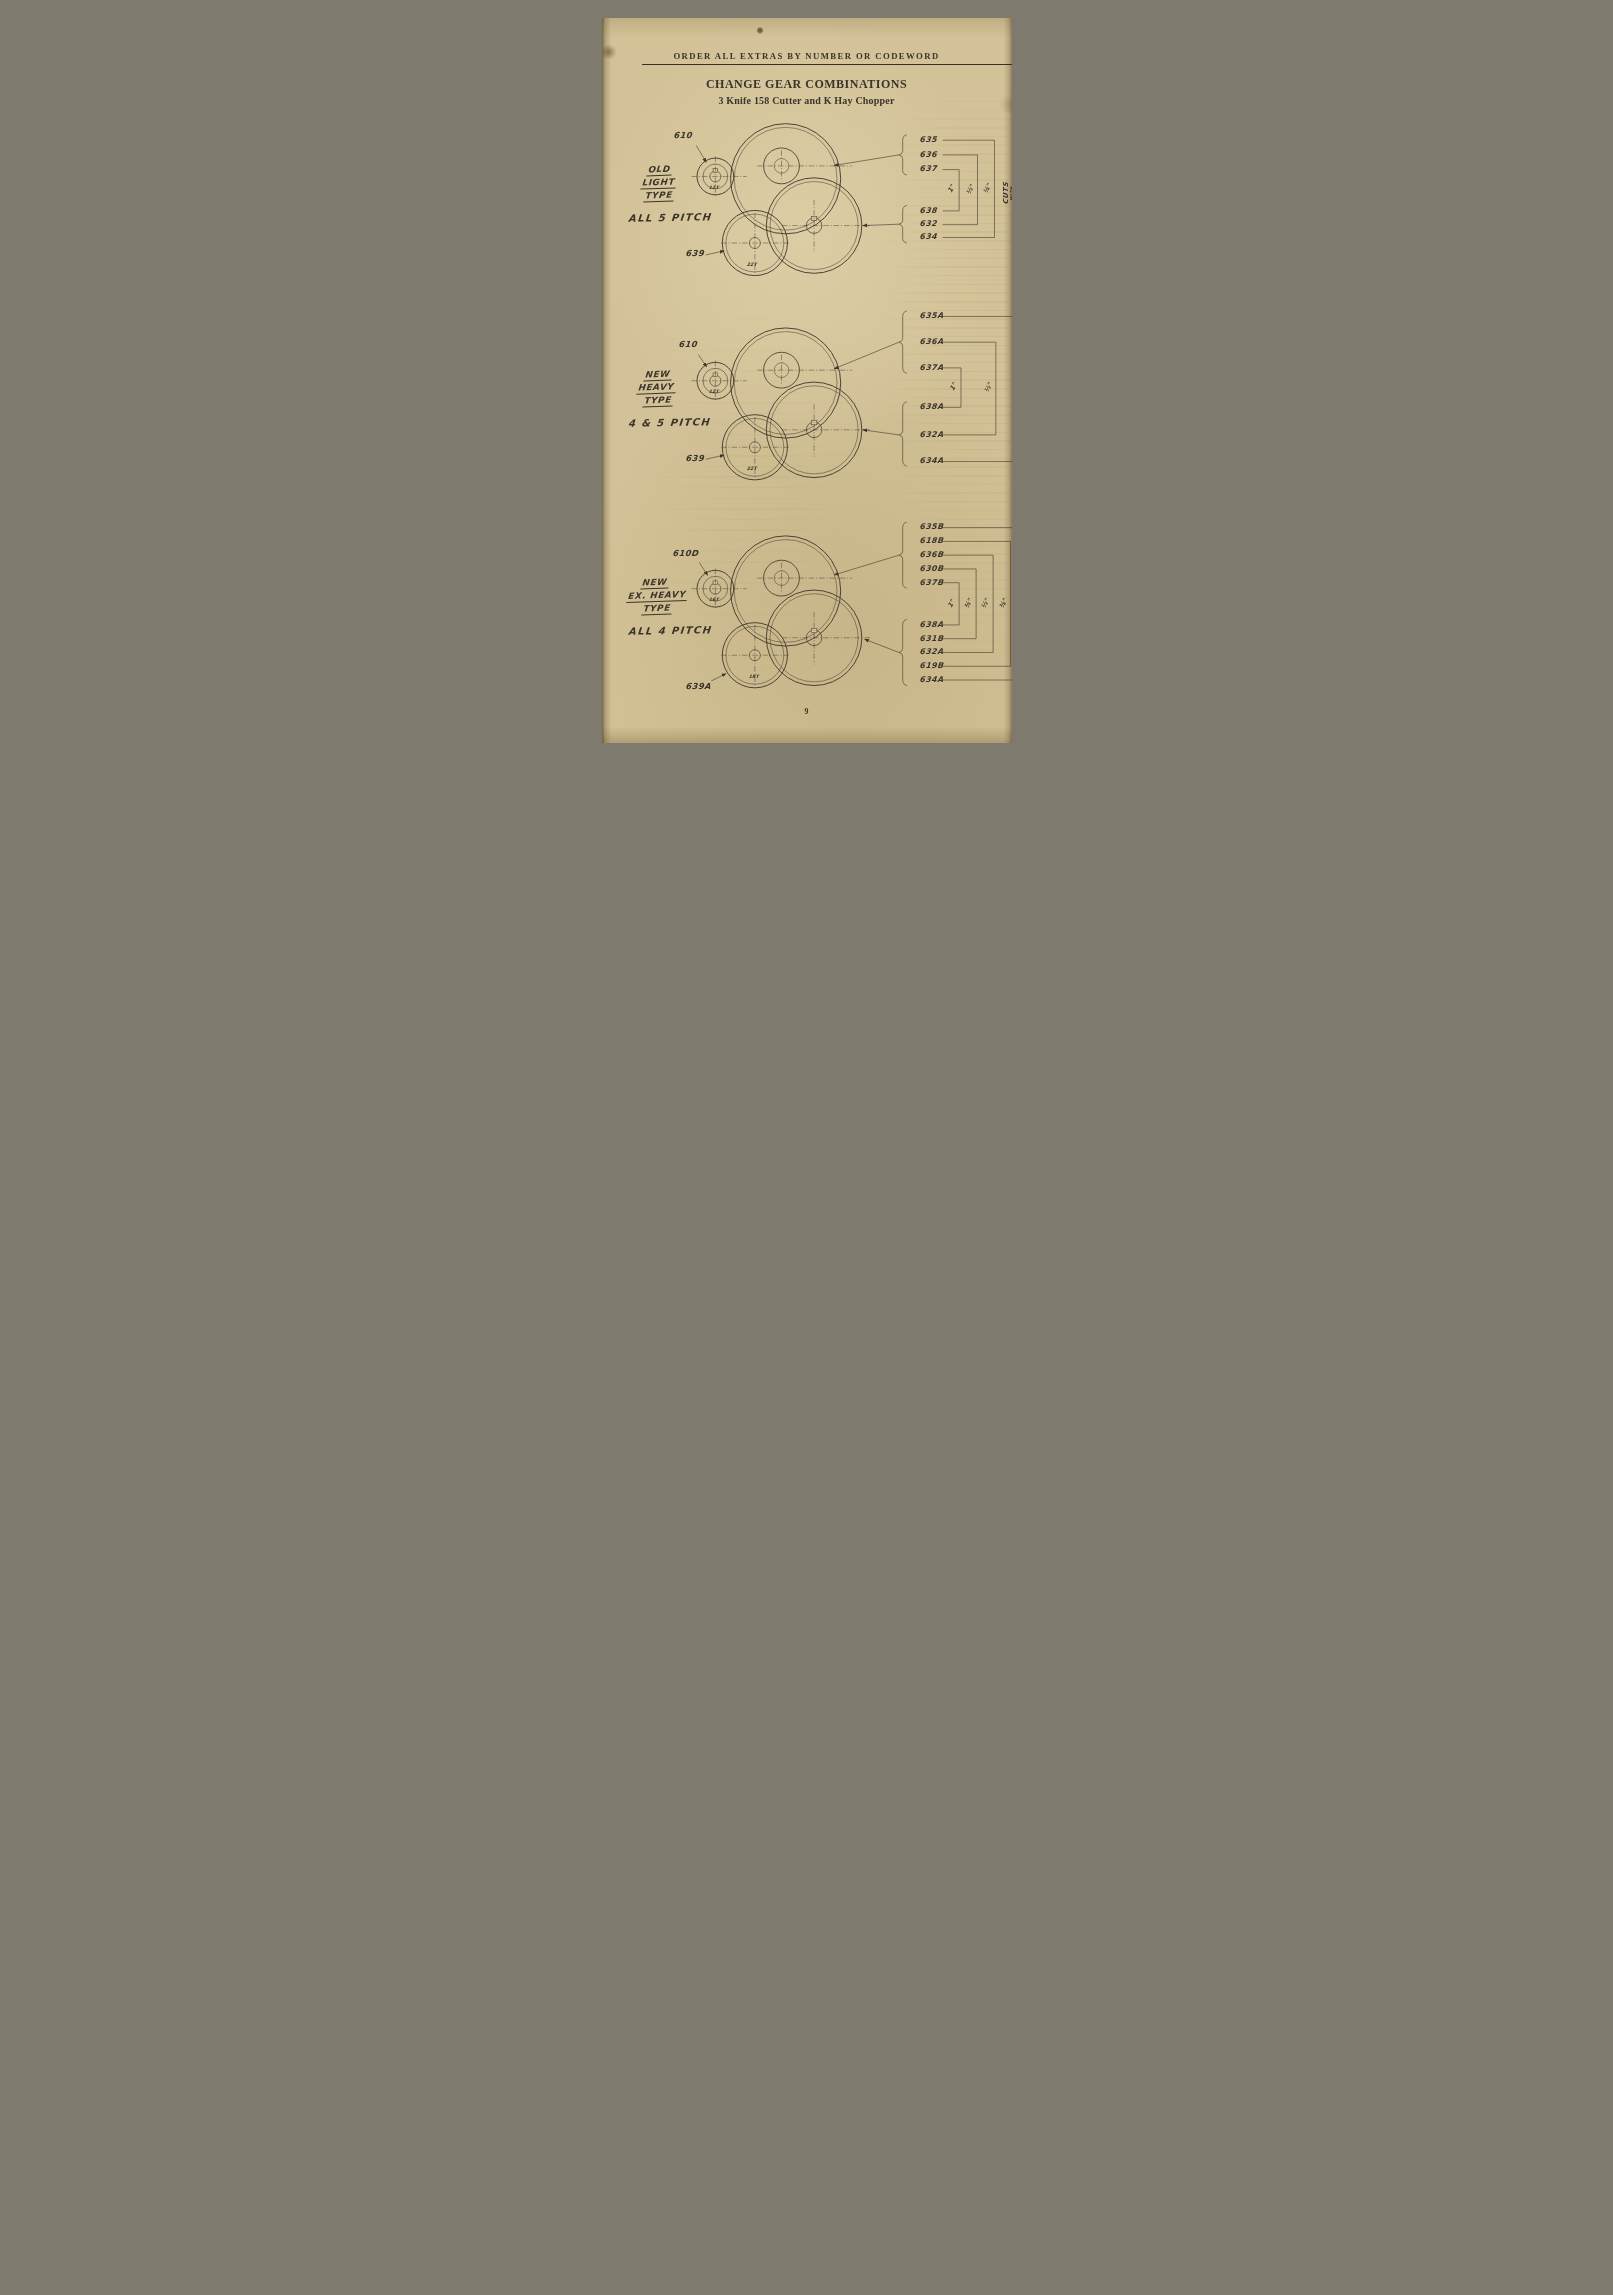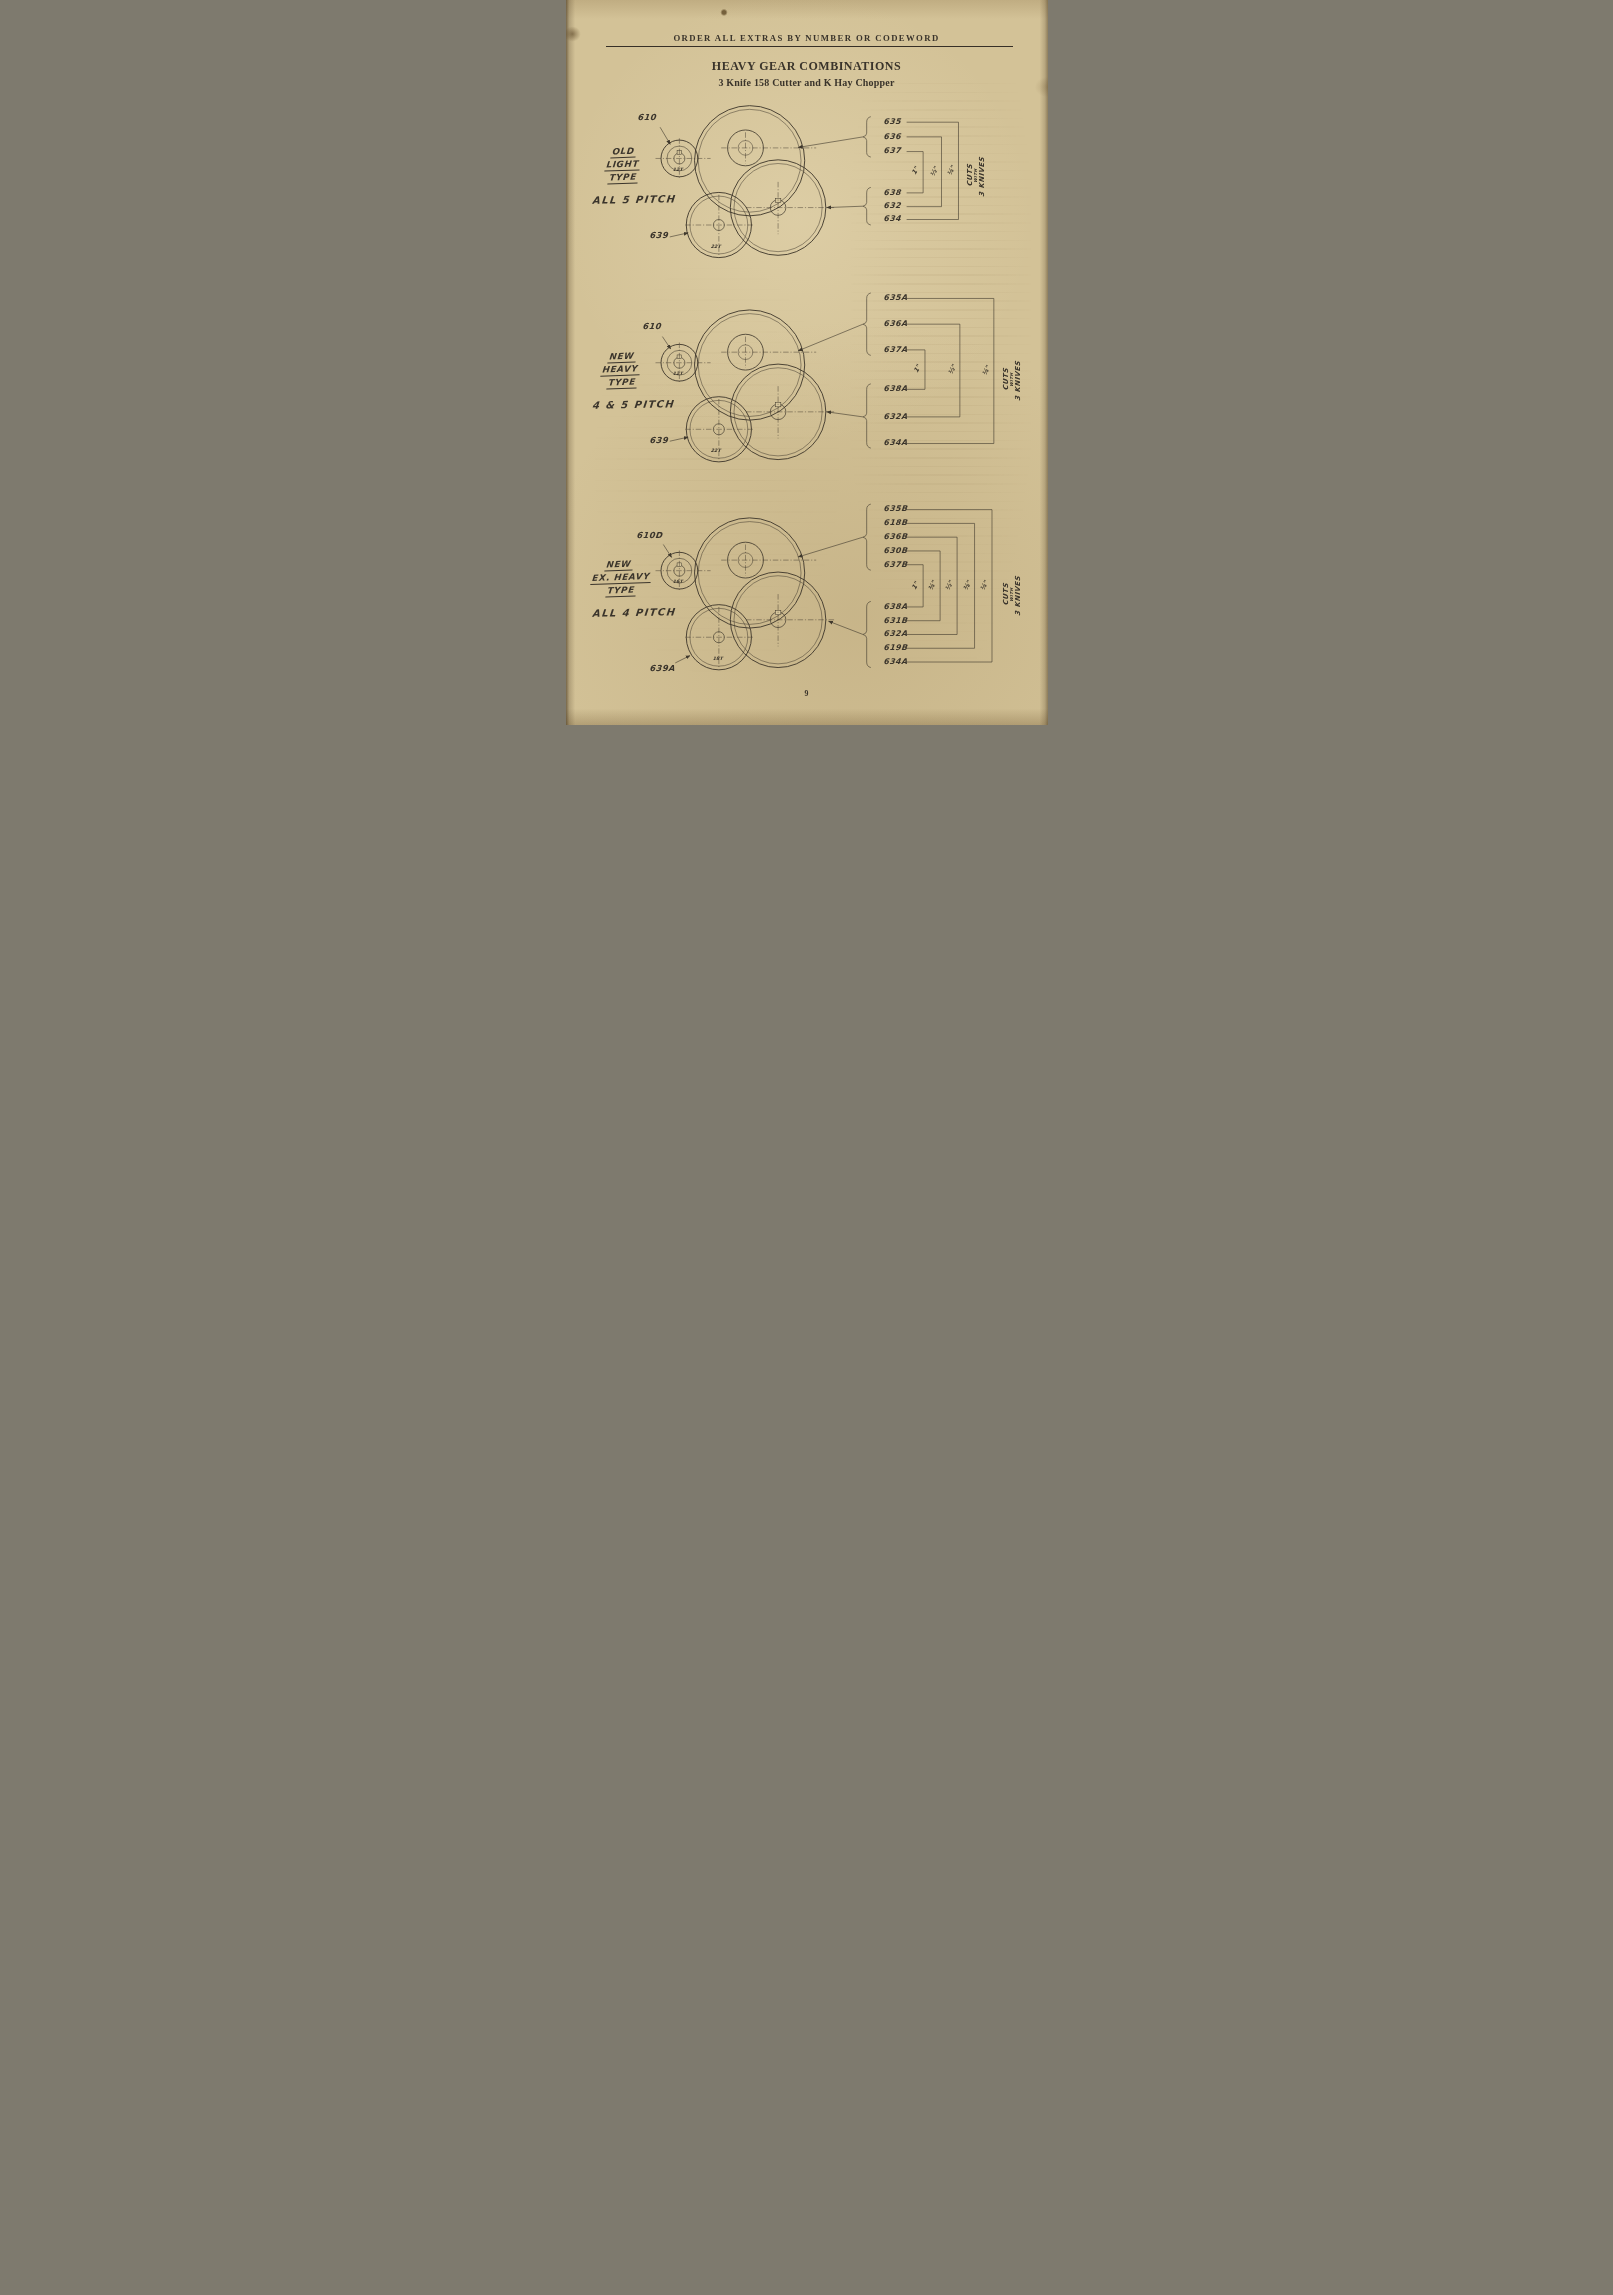--- a/index.html
+++ b/index.html
@@ -1,19 +1,19 @@
 <!DOCTYPE html>
 <html style="font-size:7.3px"><head>
 <meta charset="utf-8">
 <style>
   * { margin:0; padding:0; box-sizing:border-box; }
   body { background:#7e7a6e; font-family:"Liberation Serif", serif; }
 
   .page {
-    position:relative; width:482px; height:725px; margin:0 auto; overflow:hidden;
+    position:relative; width:410px; height:725px; margin:18px auto; overflow:hidden;
     background:
       radial-gradient(circle 3.7px at 158px 12.4px, rgba(88,66,32,0.75) 0 1.8px, rgba(88,66,32,0) 3.7px),
       radial-gradient(ellipse 12px 11px at 6.4px 34px, rgba(80,58,28,0.55), rgba(80,58,28,0) 70%),
       radial-gradient(ellipse 19px 14.7px at 100% 12%, rgba(100,76,40,0.25), rgba(100,76,40,0) 70%),
       linear-gradient(90deg, rgba(58,42,20,0.60) 0px, rgba(58,42,20,0.22) 3.2px, rgba(58,42,20,0) 9.2px),
       linear-gradient(270deg, rgba(58,42,20,0.45) 0px, rgba(58,42,20,0.18) 3.2px, rgba(58,42,20,0) 8.3px),
       linear-gradient(0deg, rgba(105,80,42,0.30) 0px, rgba(105,80,42,0) 16.5px),
       linear-gradient(180deg, rgba(125,98,55,0.22) 0px, rgba(125,98,55,0) 19px),
       radial-gradient(ellipse 70% 45% at 48% 30%, rgba(242,230,196,0.30), rgba(242,230,196,0) 70%),
       radial-gradient(ellipse 90% 55% at 60% 85%, rgba(140,112,64,0.16), rgba(140,112,64,0) 75%),
@@ -163,21 +163,21 @@
       <path d="M664 1310 Q655 1312 655 1322 L655 1374 Q655 1380 647 1382 Q655 1384 655 1390 L655 1442 Q655 1452 664 1454"></path>
       <line x1="647" y1="1170" x2="506" y2="1213" marker-end="url(#arr)"></line>
       <line x1="647" y1="1382" x2="572" y2="1353" marker-end="url(#arr)"></line>
       <line x1="212" y1="1186" x2="230" y2="1214" marker-end="url(#arr)"></line>
       <line x1="238" y1="1444" x2="270" y2="1428" marker-end="url(#arr)"></line>
     </g>
   </svg>
 
   <div class="lbl serifb center header-line">ORDER ALL EXTRAS BY NUMBER OR CODEWORD</div>
   <div class="rule"></div>
-  <div class="lbl serifb center title">HEAVY GEAR COMBINATIONS</div>
+  <div class="lbl serifb center title">CHANGE GEAR COMBINATIONS</div>
   <div class="lbl serifb center subtitle">3 Knife 158 Cutter and K Hay Chopper</div>
 
   <section class="sec">
     <span class="lbl hand type-line" style="left:45px;top:147px">OLD</span>
     <span class="lbl hand type-line" style="left:39px;top:160px">LIGHT</span>
     <span class="lbl hand type-line" style="left:42px;top:173px">TYPE</span>
     <span class="lbl hand pitch" style="left:27px;top:195px">ALL 5 PITCH</span>
     <span class="lbl hand gear-label" style="left:72px;top:113px">610</span>
     <span class="lbl hand teeth" style="left:107px;top:168px">12T</span>
     <span class="lbl hand gear-label" style="left:84px;top:231px">639</span>

